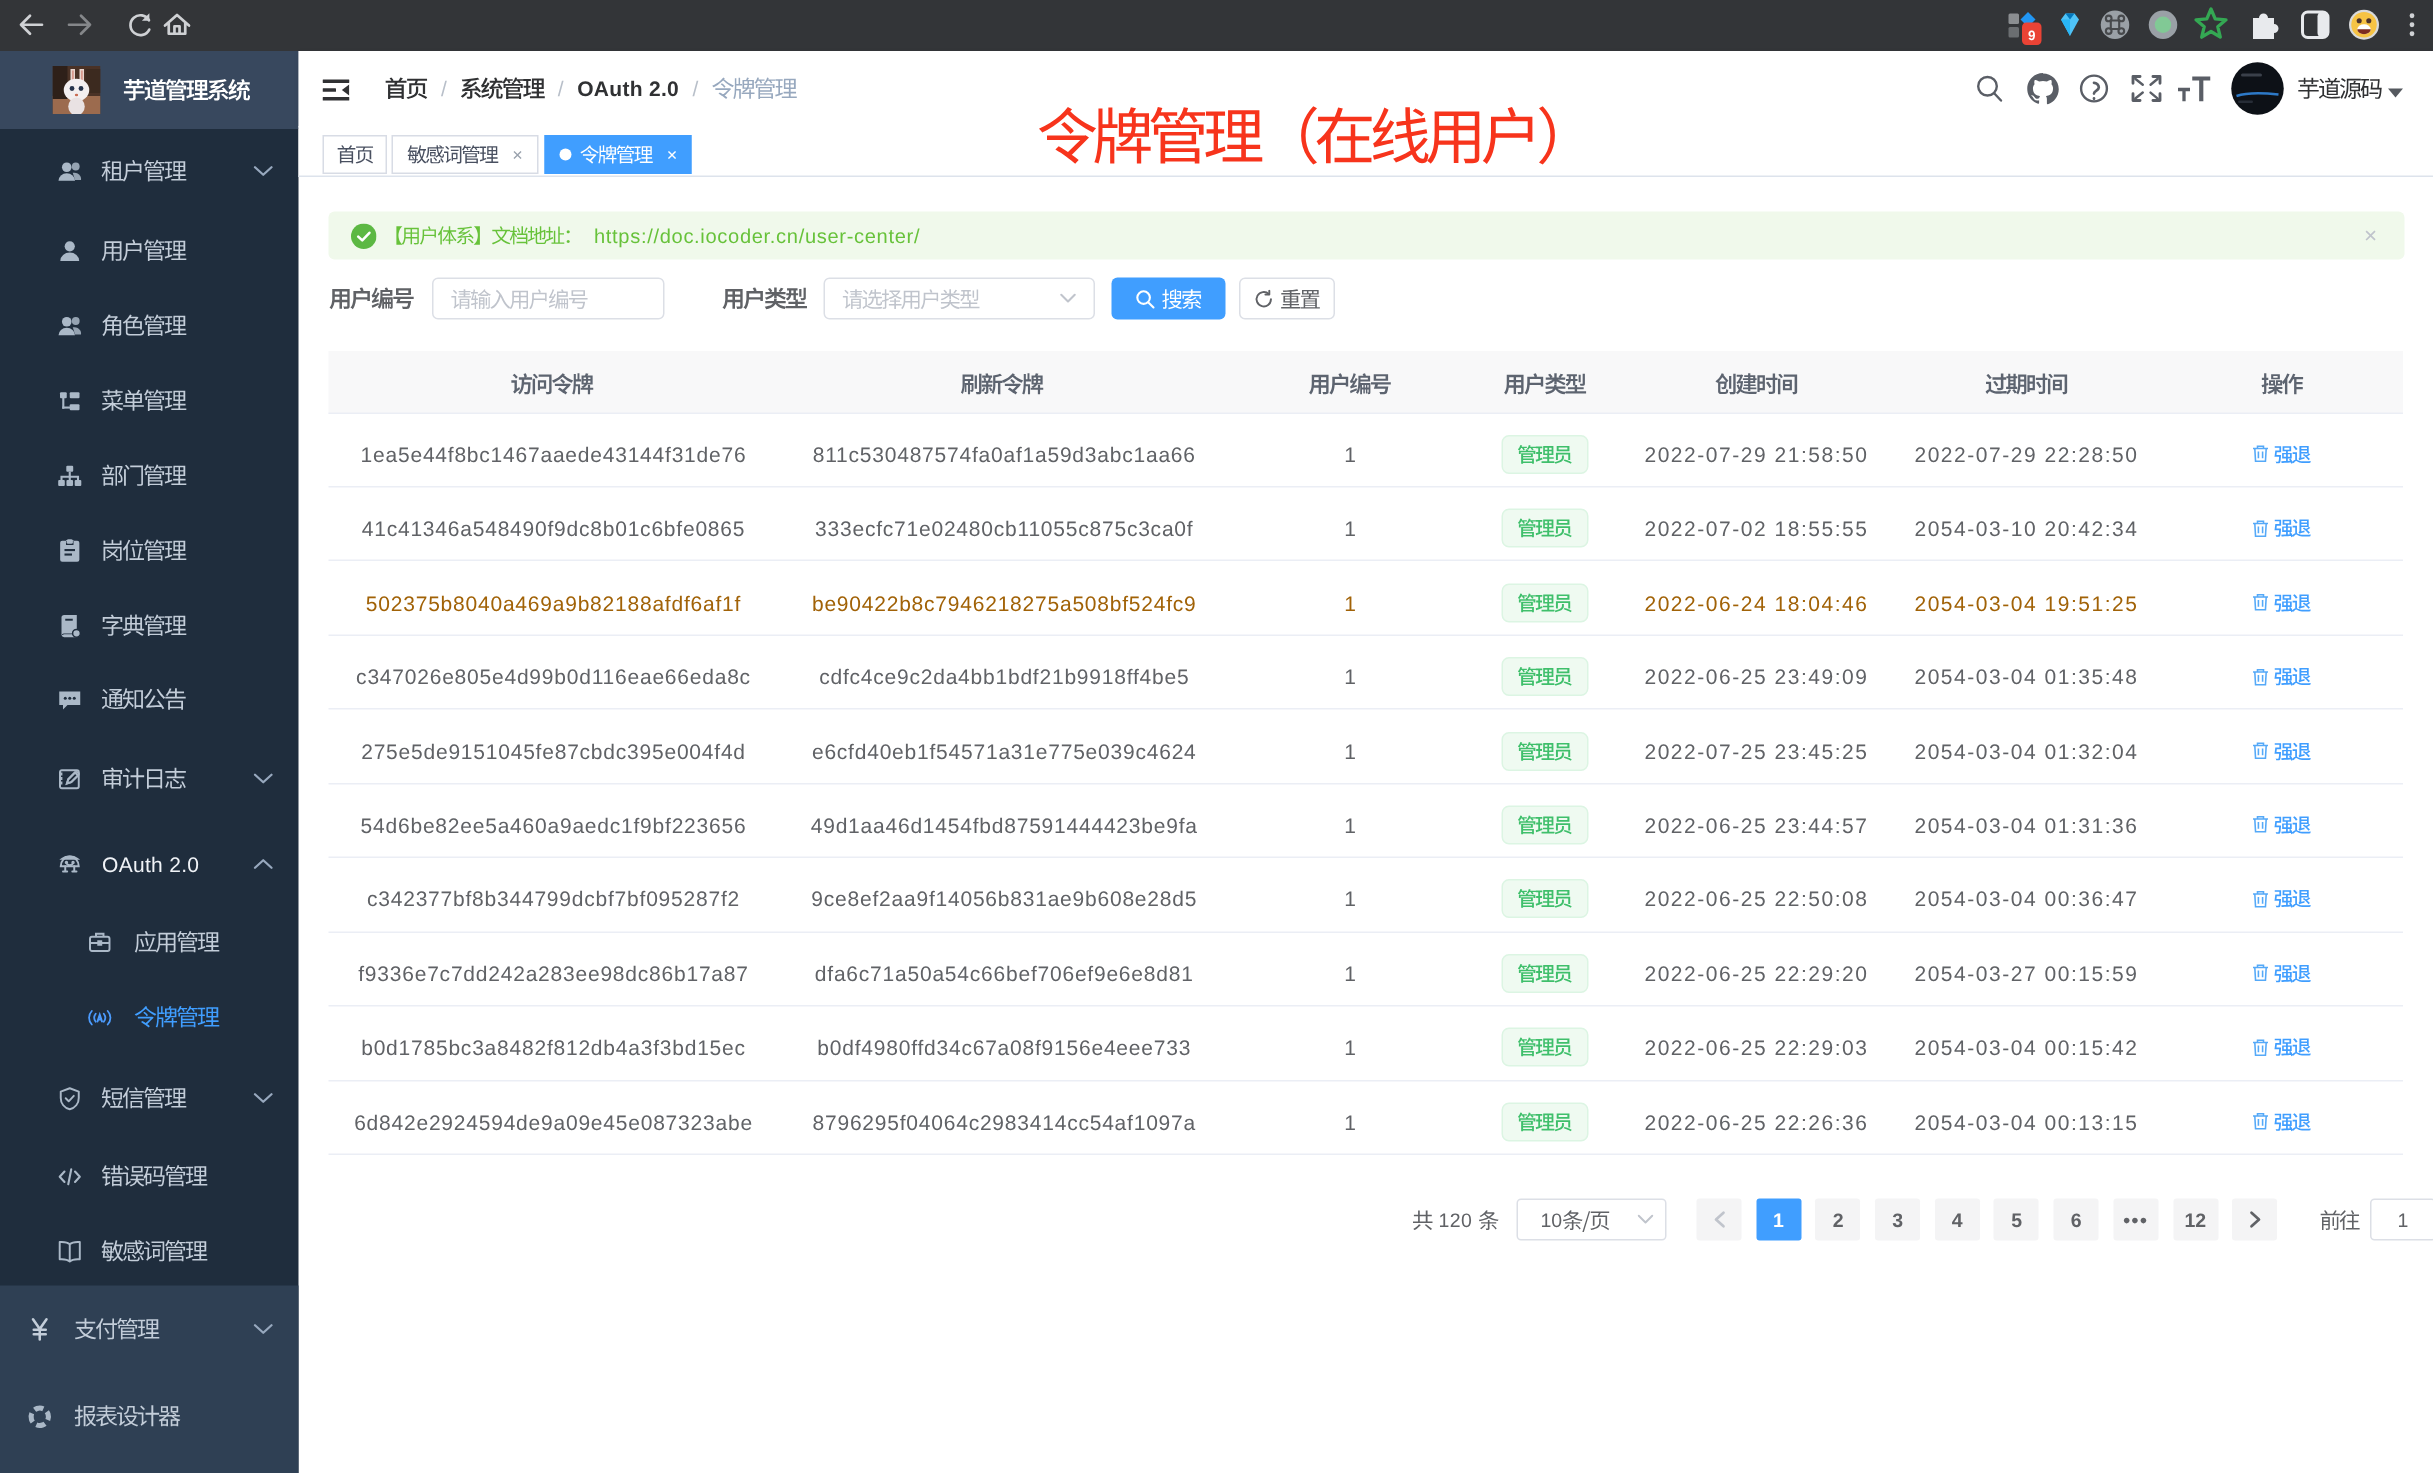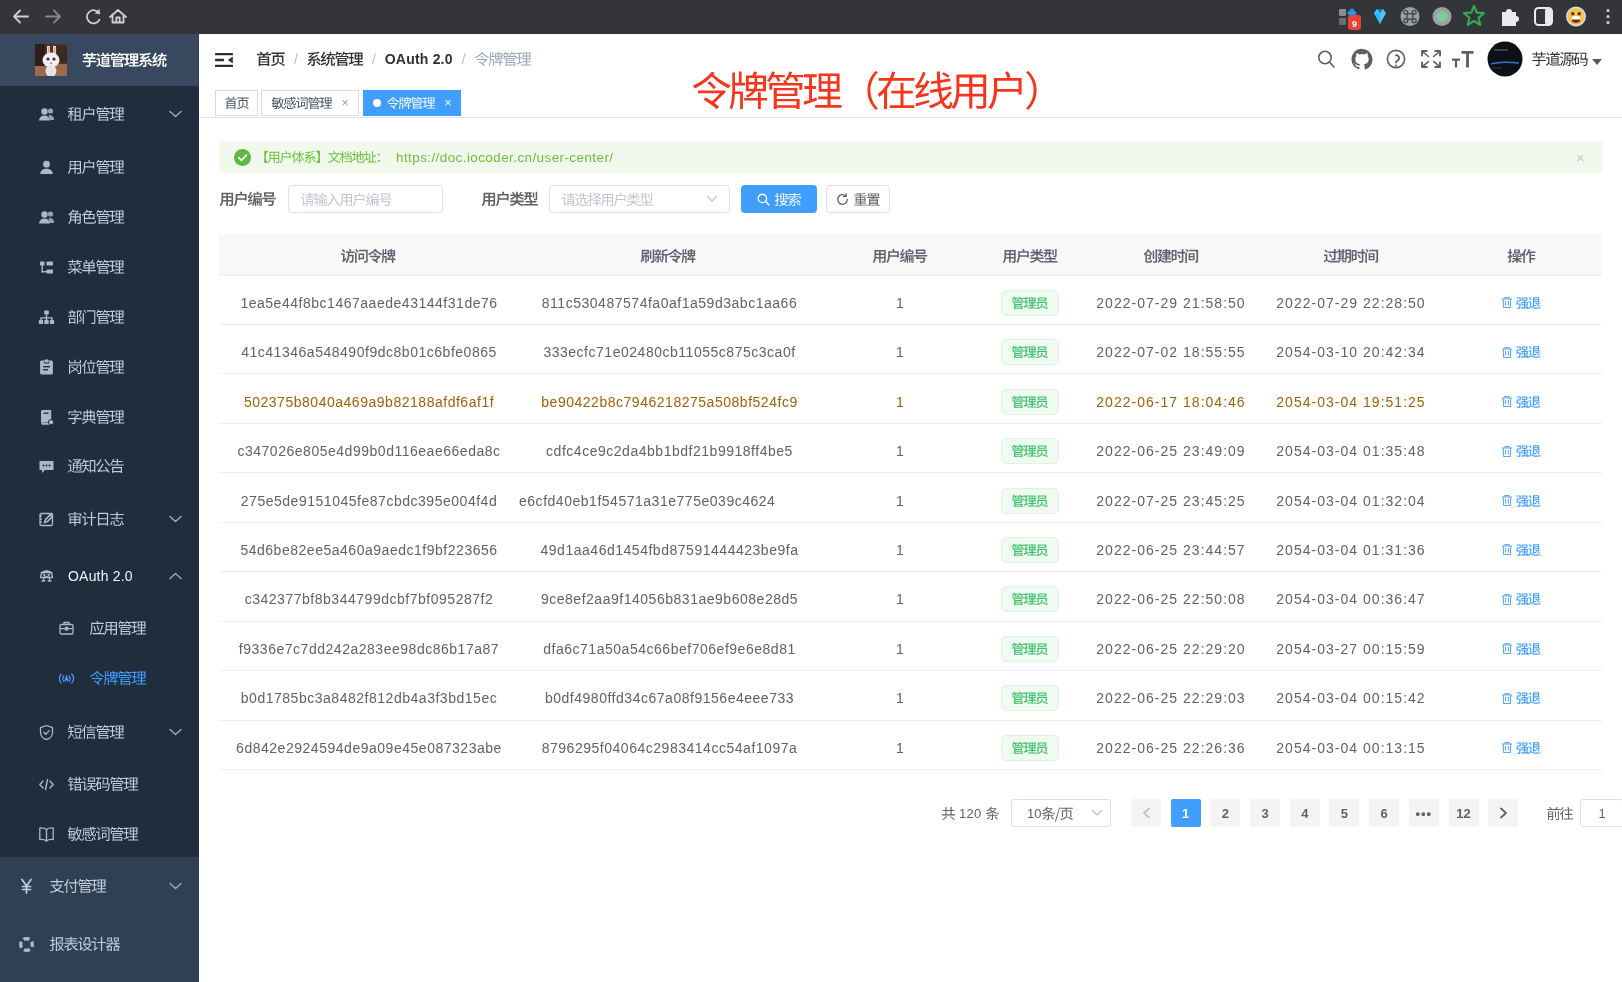--- a/index.html
+++ b/index.html
@@ -523,21 +523,21 @@
       <div style="width:297px;text-align:center;letter-spacing:.52px;text-indent:3px">502375b8040a469a9b82188afdf6af1f</div>
       <div style="width:304px;text-align:center;letter-spacing:.52px;text-indent:3px">be90422b8c7946218275a508bf524fc9</div>
       <div style="width:160px;text-align:center">1</div>
       <div class="flex" style="width:100px;justify-content:center">
         <span class="flex" style="height:26px;padding:0 10px;background:#effaf1;border:1px solid #dcf5e3;border-radius:5px">
           <svg width="36" height="12" viewBox="0 -10.5 36 12" style="display:inline-block;vertical-align:middle;overflow:visible">
             <path id="g39" fill="#3fbf6b" d="M3.0 0.2H9.8V1.2H3.0ZM0.6 -7.0H11.6V-4.8H10.3V-6.0H1.8V-4.8H0.6ZM3.0 -5.3H9.9V-2.6H3.0V-3.5H8.7V-4.4H3.0ZM3.0 -1.8H10.6V1.6H9.4V-0.8H3.0ZM2.1 -5.3H3.4V1.6H2.1ZM5.1 -7.8 6.2 -8.0Q6.4 -7.7 6.6 -7.4Q6.8 -7.0 6.8 -6.8L5.7 -6.5Q5.6 -6.8 5.4 -7.1Q5.3 -7.5 5.1 -7.8ZM1.7 -9.7H5.9V-8.8H1.7ZM7.2 -9.7H11.9V-8.8H7.2ZM1.6 -10.8 2.8 -10.5Q2.5 -9.6 2.0 -8.7Q1.5 -7.8 1.0 -7.2Q0.8 -7.3 0.7 -7.4Q0.5 -7.5 0.2 -7.6Q0.0 -7.7 -0.1 -7.8Q0.4 -8.3 0.9 -9.1Q1.3 -9.9 1.6 -10.8ZM7.2 -10.8 8.4 -10.5Q8.2 -9.7 7.8 -9.0Q7.4 -8.2 6.9 -7.7Q6.8 -7.8 6.6 -7.9Q6.4 -8.0 6.2 -8.1Q6.0 -8.2 5.9 -8.3Q6.3 -8.7 6.7 -9.4Q7.0 -10.0 7.2 -10.8ZM2.6 -9.0 3.6 -9.3Q3.9 -9.0 4.2 -8.5Q4.4 -8.0 4.6 -7.7L3.5 -7.3Q3.4 -7.7 3.1 -8.1Q2.9 -8.6 2.6 -9.0ZM8.3 -9.0 9.3 -9.4Q9.6 -9.0 9.9 -8.5Q10.3 -8.1 10.4 -7.8L9.4 -7.3Q9.2 -7.6 8.9 -8.1Q8.6 -8.6 8.3 -9.0Z M17.9 -6.6V-5.2H22.4V-6.6ZM17.9 -9.0V-7.6H22.4V-9.0ZM16.8 -10.1H23.6V-4.1H16.8ZM16.6 -2.7H23.8V-1.6H16.6ZM15.7 -0.0H24.2V1.1H15.7ZM11.9 -9.9H16.2V-8.7H11.9ZM12.1 -6.1H16.0V-4.9H12.1ZM11.8 -1.0Q12.4 -1.2 13.1 -1.4Q13.8 -1.6 14.5 -1.8Q15.3 -2.1 16.1 -2.3L16.3 -1.2Q15.2 -0.8 14.1 -0.4Q13.0 -0.0 12.1 0.3ZM13.5 -9.4H14.7V-1.3L13.5 -1.0ZM19.6 -9.6H20.7V-4.6H20.8V0.5H19.5V-4.6H19.6Z M27.1 -9.1V-7.8H32.9V-9.1ZM25.8 -10.1H34.3V-6.7H25.8ZM29.3 -3.8H30.6V-2.6Q30.6 -2.1 30.5 -1.7Q30.4 -1.2 30.0 -0.8Q29.7 -0.3 29.1 0.1Q28.5 0.5 27.5 0.9Q26.5 1.3 25.0 1.6Q25.0 1.5 24.8 1.3Q24.7 1.1 24.5 0.9Q24.4 0.7 24.2 0.6Q25.6 0.3 26.5 0.0Q27.4 -0.3 28.0 -0.6Q28.5 -1.0 28.8 -1.3Q29.1 -1.6 29.2 -2.0Q29.3 -2.3 29.3 -2.6ZM30.4 -0.3 31.0 -1.2Q31.6 -1.0 32.3 -0.8Q32.9 -0.6 33.6 -0.3Q34.2 -0.1 34.8 0.1Q35.4 0.4 35.8 0.6L35.2 1.6Q34.8 1.4 34.2 1.2Q33.7 0.9 33.0 0.7Q32.3 0.4 31.7 0.2Q31.0 -0.1 30.4 -0.3ZM25.3 -5.7H34.8V-0.9H33.5V-4.5H26.6V-0.8H25.3Z"></path>
           </svg>
         </span>
       </div>
-      <div style="width:182px;text-align:center;letter-spacing:1.02px">2022-06-17 18:04:46</div>
+      <div style="width:182px;text-align:center;letter-spacing:1.02px">2022-06-24 18:04:46</div>
       <div style="width:178px;text-align:center;letter-spacing:1.02px">2054-03-04 19:51:25</div>
       <div class="flex" style="width:162px;justify-content:center;gap:3px">
         <svg width="12" height="13" viewBox="0 0 12 13">
           <g fill="none" stroke="#55a9f8" stroke-width="1.05">
             <path d="M1 3 h10 M4 3 V1.5 h4 V3 M2.2 3 l0.5 8.5 h6.6 l0.5 -8.5 M4.6 5 v4.5 M7.4 5 v4.5"></path>
           </g>
         </svg>
         <svg width="25" height="12" viewBox="0 -10.8 25 12.4" style="display:inline-block;vertical-align:middle;overflow:visible">
           <use href="#g40"></use>
         </svg>
@@ -562,21 +562,21 @@
             <path d="M1 3 h10 M4 3 V1.5 h4 V3 M2.2 3 l0.5 8.5 h6.6 l0.5 -8.5 M4.6 5 v4.5 M7.4 5 v4.5"></path>
           </g>
         </svg>
         <svg width="25" height="12" viewBox="0 -10.8 25 12.4" style="display:inline-block;vertical-align:middle;overflow:visible">
           <use href="#g40"></use>
         </svg>
       </div>
     </div>
     <div class="flex" style="position:absolute;left:0;top:239.3px;width:1383px;height:49.45px;border-bottom:1px solid #ebeef5;font-size:14px;color:#606266;padding-top:6px">
       <div style="width:297px;text-align:center;letter-spacing:.52px;text-indent:3px">275e5de9151045fe87cbdc395e004f4d</div>
-      <div style="width:304px;letter-spacing:.52px;text-indent:3px">e6cfd40eb1f54571a31e775e039c4624</div>
+      <div style="width:304px;text-align:center;letter-spacing:.52px;text-indent:3px">e6cfd40eb1f54571a31e775e039c4624</div>
       <div style="width:160px;text-align:center">1</div>
       <div class="flex" style="width:100px;justify-content:center">
         <span class="flex" style="height:26px;padding:0 10px;background:#effaf1;border:1px solid #dcf5e3;border-radius:5px">
           <svg width="36" height="12" viewBox="0 -10.5 36 12" style="display:inline-block;vertical-align:middle;overflow:visible">
             <path id="g39" fill="#3fbf6b" d="M3.0 0.2H9.8V1.2H3.0ZM0.6 -7.0H11.6V-4.8H10.3V-6.0H1.8V-4.8H0.6ZM3.0 -5.3H9.9V-2.6H3.0V-3.5H8.7V-4.4H3.0ZM3.0 -1.8H10.6V1.6H9.4V-0.8H3.0ZM2.1 -5.3H3.4V1.6H2.1ZM5.1 -7.8 6.2 -8.0Q6.4 -7.7 6.6 -7.4Q6.8 -7.0 6.8 -6.8L5.7 -6.5Q5.6 -6.8 5.4 -7.1Q5.3 -7.5 5.1 -7.8ZM1.7 -9.7H5.9V-8.8H1.7ZM7.2 -9.7H11.9V-8.8H7.2ZM1.6 -10.8 2.8 -10.5Q2.5 -9.6 2.0 -8.7Q1.5 -7.8 1.0 -7.2Q0.8 -7.3 0.7 -7.4Q0.5 -7.5 0.2 -7.6Q0.0 -7.7 -0.1 -7.8Q0.4 -8.3 0.9 -9.1Q1.3 -9.9 1.6 -10.8ZM7.2 -10.8 8.4 -10.5Q8.2 -9.7 7.8 -9.0Q7.4 -8.2 6.9 -7.7Q6.8 -7.8 6.6 -7.9Q6.4 -8.0 6.2 -8.1Q6.0 -8.2 5.9 -8.3Q6.3 -8.7 6.7 -9.4Q7.0 -10.0 7.2 -10.8ZM2.6 -9.0 3.6 -9.3Q3.9 -9.0 4.2 -8.5Q4.4 -8.0 4.6 -7.7L3.5 -7.3Q3.4 -7.7 3.1 -8.1Q2.9 -8.6 2.6 -9.0ZM8.3 -9.0 9.3 -9.4Q9.6 -9.0 9.9 -8.5Q10.3 -8.1 10.4 -7.8L9.4 -7.3Q9.2 -7.6 8.9 -8.1Q8.6 -8.6 8.3 -9.0Z M17.9 -6.6V-5.2H22.4V-6.6ZM17.9 -9.0V-7.6H22.4V-9.0ZM16.8 -10.1H23.6V-4.1H16.8ZM16.6 -2.7H23.8V-1.6H16.6ZM15.7 -0.0H24.2V1.1H15.7ZM11.9 -9.9H16.2V-8.7H11.9ZM12.1 -6.1H16.0V-4.9H12.1ZM11.8 -1.0Q12.4 -1.2 13.1 -1.4Q13.8 -1.6 14.5 -1.8Q15.3 -2.1 16.1 -2.3L16.3 -1.2Q15.2 -0.8 14.1 -0.4Q13.0 -0.0 12.1 0.3ZM13.5 -9.4H14.7V-1.3L13.5 -1.0ZM19.6 -9.6H20.7V-4.6H20.8V0.5H19.5V-4.6H19.6Z M27.1 -9.1V-7.8H32.9V-9.1ZM25.8 -10.1H34.3V-6.7H25.8ZM29.3 -3.8H30.6V-2.6Q30.6 -2.1 30.5 -1.7Q30.4 -1.2 30.0 -0.8Q29.7 -0.3 29.1 0.1Q28.5 0.5 27.5 0.9Q26.5 1.3 25.0 1.6Q25.0 1.5 24.8 1.3Q24.7 1.1 24.5 0.9Q24.4 0.7 24.2 0.6Q25.6 0.3 26.5 0.0Q27.4 -0.3 28.0 -0.6Q28.5 -1.0 28.8 -1.3Q29.1 -1.6 29.2 -2.0Q29.3 -2.3 29.3 -2.6ZM30.4 -0.3 31.0 -1.2Q31.6 -1.0 32.3 -0.8Q32.9 -0.6 33.6 -0.3Q34.2 -0.1 34.8 0.1Q35.4 0.4 35.8 0.6L35.2 1.6Q34.8 1.4 34.2 1.2Q33.7 0.9 33.0 0.7Q32.3 0.4 31.7 0.2Q31.0 -0.1 30.4 -0.3ZM25.3 -5.7H34.8V-0.9H33.5V-4.5H26.6V-0.8H25.3Z"></path>
           </svg>
         </span>
       </div>
       <div style="width:182px;text-align:center;letter-spacing:1.02px">2022-07-25 23:45:25</div>
       <div style="width:178px;text-align:center;letter-spacing:1.02px">2054-03-04 01:32:04</div>

